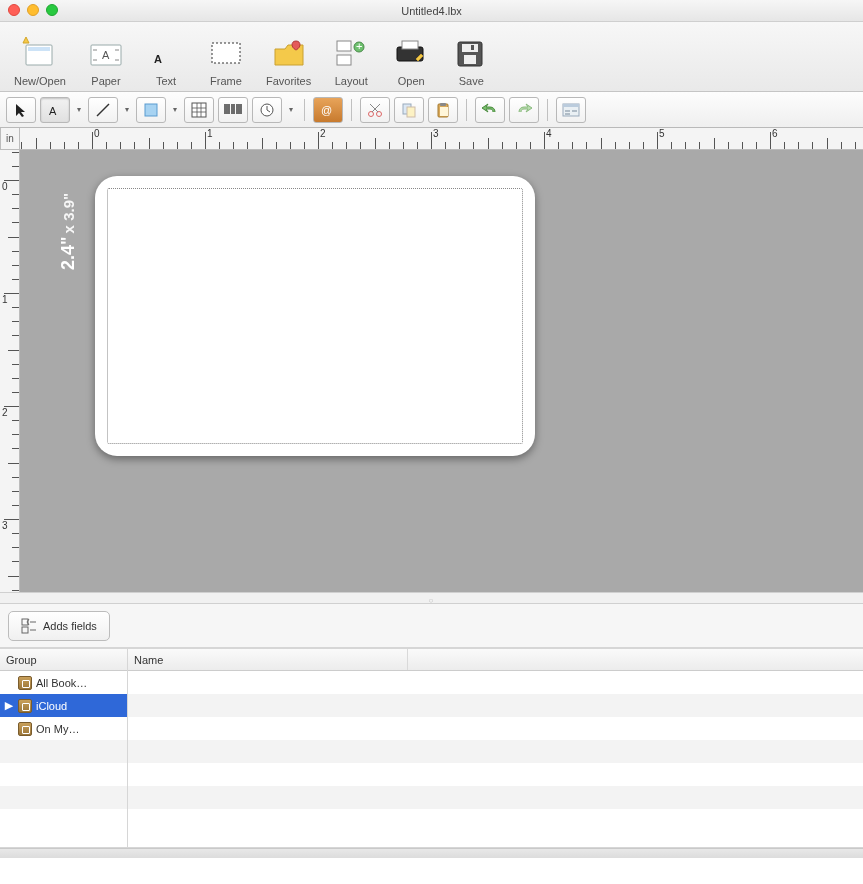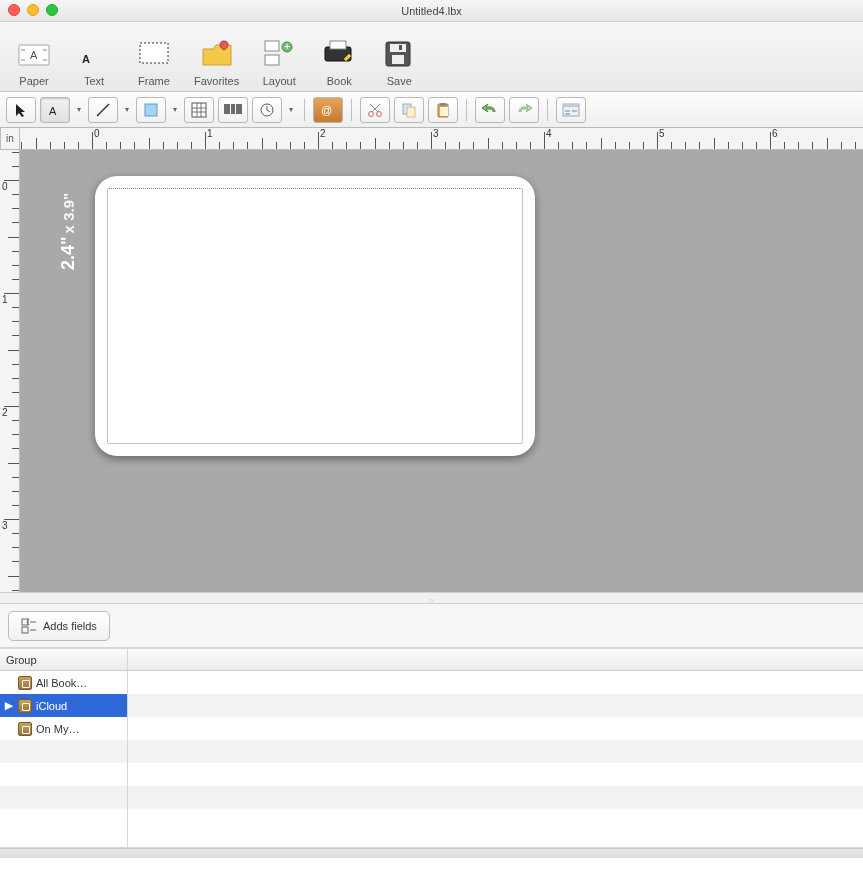--- a/index.html
+++ b/index.html
@@ -96,20 +96,30 @@
     <div class="dot y"></div>
     <div class="dot g"></div>
   </div>
   <div class="title">Untitled4.lbx</div>
 </div>
 
 <div class="maintb">
   <div class="tbitem">
     <div class="ic">
       <svg width="36" height="32">
+          <rect x="4" y="8" width="26" height="20" fill="#fff" stroke="#9aa" rx="1"></rect>
+          <rect x="6" y="10" width="22" height="4" fill="#cde3f7"></rect>
+          <polygon points="1,6 7,6 4,0" fill="#f6c94a" stroke="#d1a52a"></polygon>
+        </svg>
+    </div>
+    <div class="lbl">New/Open</div>
+  </div>
+  <div class="tbitem">
+    <div class="ic">
+      <svg width="36" height="32">
           <rect x="3" y="8" width="30" height="20" fill="#fff" stroke="#9aa" rx="1"></rect>
           <path d="M5 13h4M27 13h4M5 23h4M27 23h4" stroke="#888" stroke-width="1"></path>
           <text x="14" y="22" font-size="14" fill="#555" font-family="serif">A</text>
         </svg>
     </div>
     <div class="lbl">Paper</div>
   </div>
   <div class="tbitem">
     <div class="ic">
       <svg width="36" height="32">
@@ -147,21 +157,21 @@
     <div class="lbl">Layout</div>
   </div>
   <div class="tbitem">
     <div class="ic">
       <svg width="36" height="32">
           <rect x="4" y="10" width="26" height="14" fill="#333" stroke="#111" rx="2"></rect>
           <rect x="9" y="4" width="16" height="8" fill="#fff" stroke="#888"></rect>
           <path d="M25 24l5-5-2-2-5 5z" fill="#f2c94a" stroke="#c9a030"></path>
         </svg>
     </div>
-    <div class="lbl">Book</div>
+    <div class="lbl">Open</div>
   </div>
   <div class="tbitem">
     <div class="ic">
       <svg width="36" height="32">
           <rect x="5" y="5" width="24" height="24" fill="#555" stroke="#333" rx="2"></rect>
           <rect x="9" y="7" width="16" height="8" fill="#eee"></rect>
           <rect x="11" y="18" width="12" height="9" fill="#eee"></rect>
           <rect x="18" y="8" width="3" height="5" fill="#555"></rect>
         </svg>
     </div>
@@ -419,20 +429,23 @@
         <span class="rowtxt">On My…</span>
       </div>
       <div class="row alt"></div>
       <div class="row"></div>
       <div class="row alt"></div>
       <div class="row"></div>
     </div>
   </div>
   <div class="datacol">
     <div class="thead">
+      <div class="th name">
+          <span>Name</span>
+        </div>
     </div>
     <div class="rows">
       <div class="striperow"></div>
       <div class="striperow alt"></div>
       <div class="striperow"></div>
       <div class="striperow alt"></div>
       <div class="striperow"></div>
       <div class="striperow alt"></div>
       <div class="striperow"></div>
     </div>

